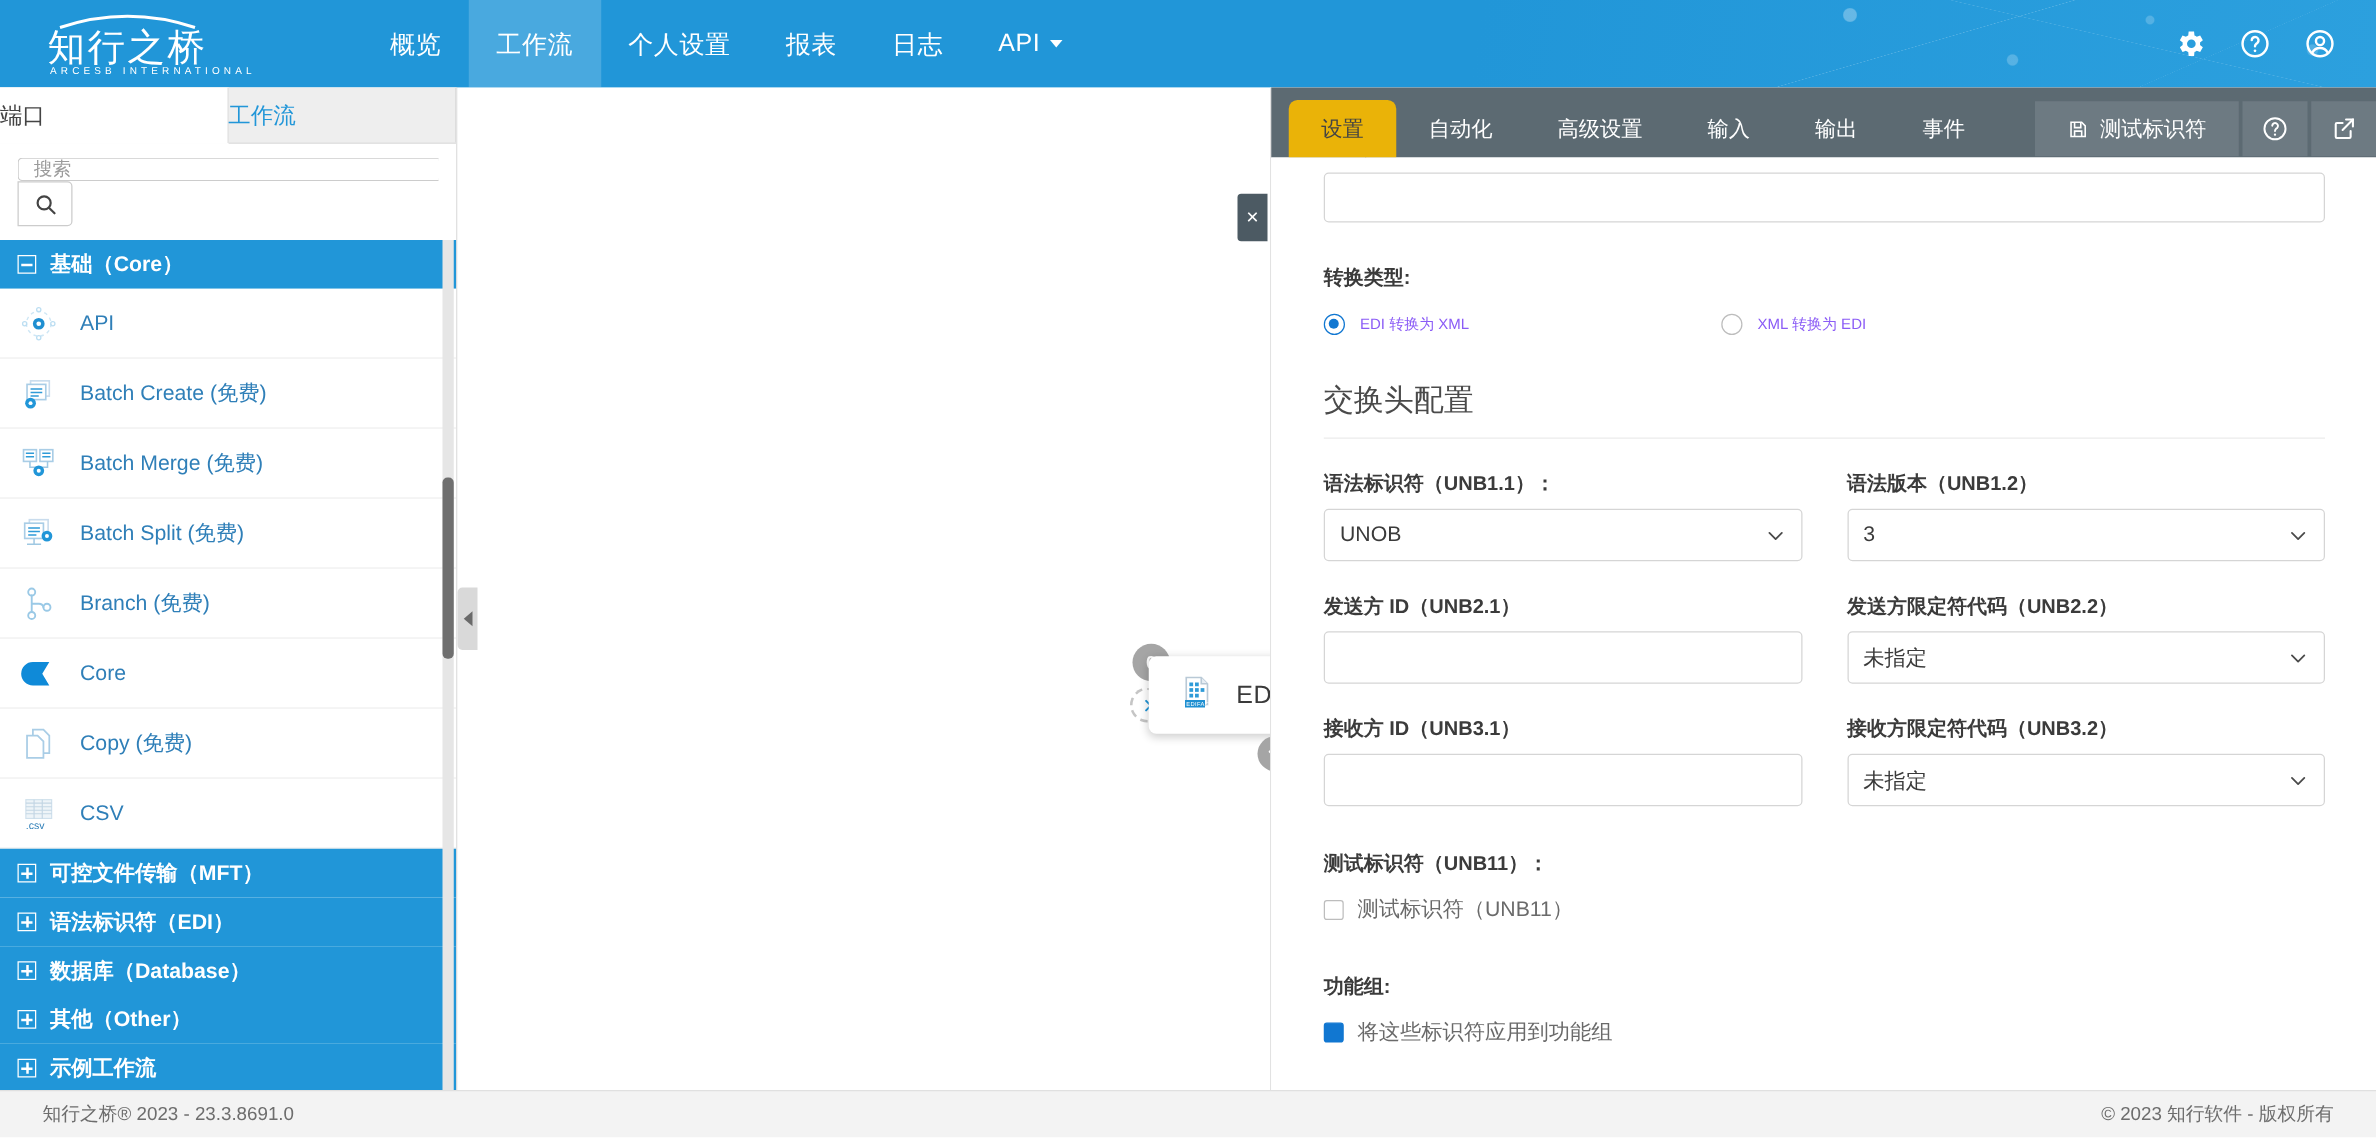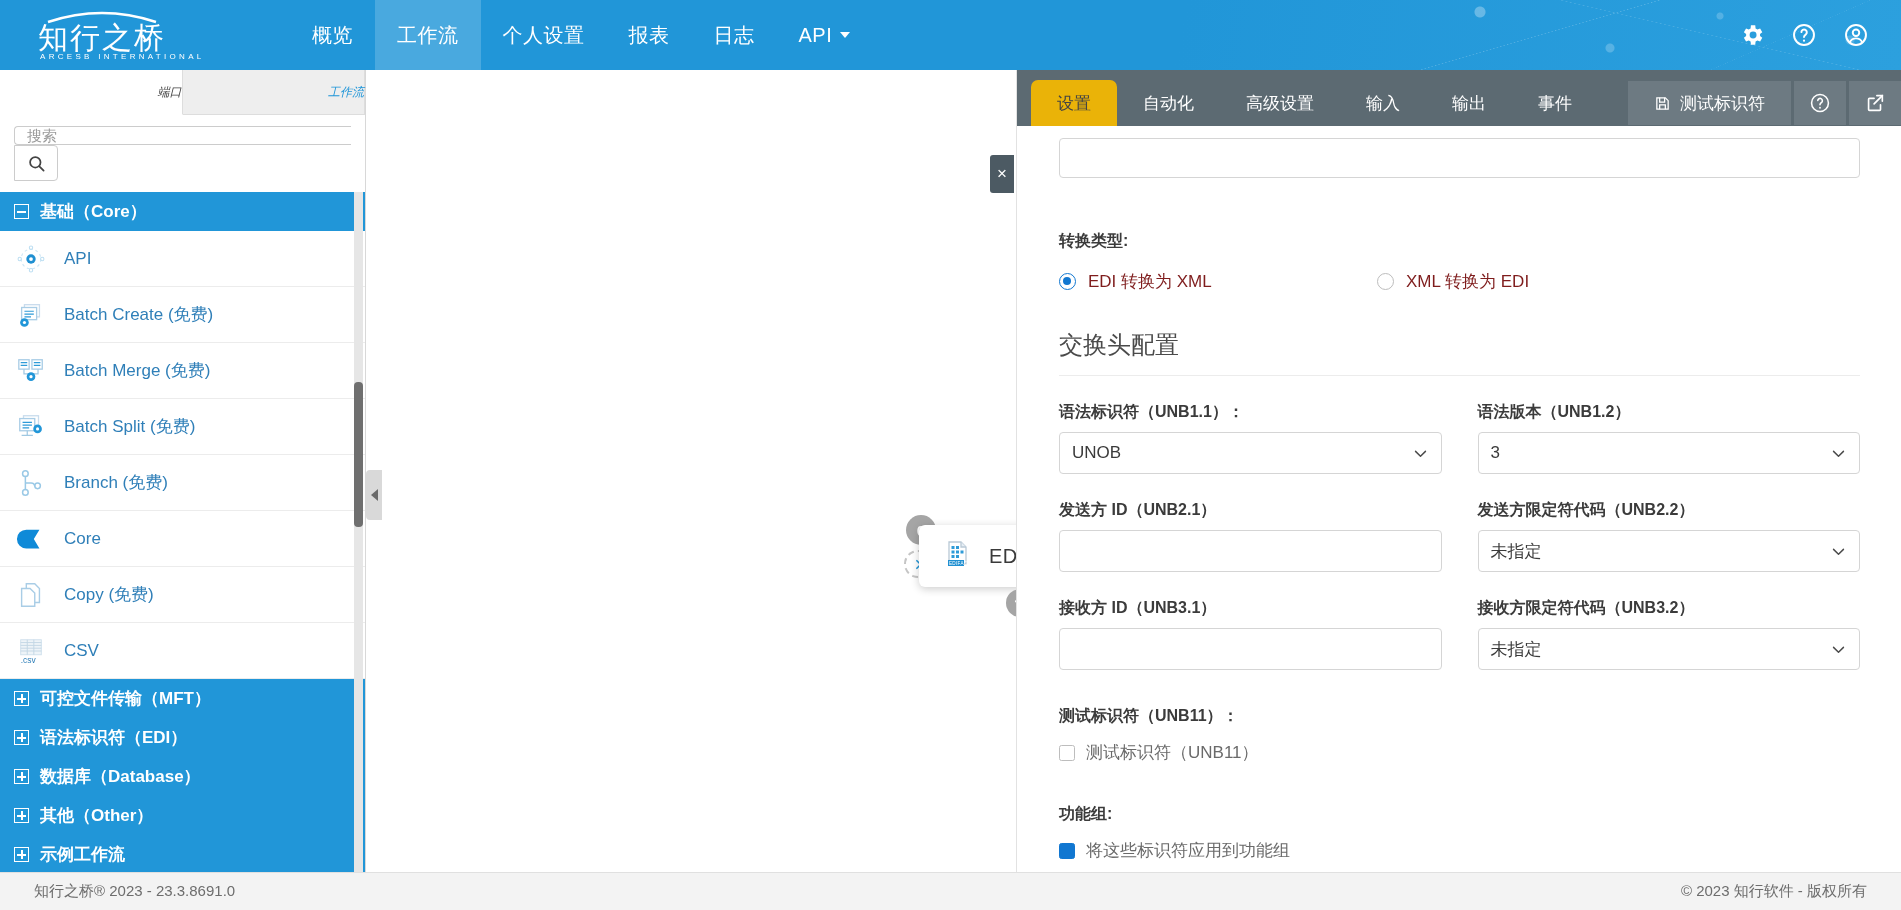--- a/index.html
+++ b/index.html
@@ -57,24 +57,23 @@
   .navicon { width:26px; height:26px; color:#fff; cursor:pointer; display:block; }
 
   
   .leftpanel {
     position:absolute; left:0; top:70px; width:366px; height:802px;
     background:#fff; border-right:1px solid #d8d8d8;
     display:flex; flex-direction:column;
   }
   .tabrow { display:flex; height:45px; background:#eeeeee; border-bottom:1px solid #ddd; }
   .ltab {
-    flex:1; display:flex; align-items:center; justify-content:flex-end;
-    font-size:12px; color:#2196d8; cursor:pointer;
+    flex:1; display:flex; align-items:center; justify-content:flex-start;
+    font-size:18px; color:#2196d8; cursor:pointer;
     border-right:1px solid #ddd;
-    font-style:italic;
   }
   .ltab.active { background:#fff; color:#444; border-bottom:1px solid #fff; margin-bottom:-1px; }
   .searchrow { padding:11px 14px; display:flex;flex-direction:column; }
   .searchbox {
     flex:1; height:36px; border:1px solid #ccc; border-right:none;
     border-radius:4px 0 0 4px; padding:0 12px; font-size:15px; color:#555;
     outline:none; font-family:"Liberation Sans", sans-serif; background:#fff;
   }
   .searchbox::placeholder { color:#9b9b9b; }
   .searchbtn {
@@ -192,21 +191,21 @@
   .ftext {
     width:100%; height:40px; border:1px solid #d5d5d5; border-radius:4px;
     padding:0 12px; font-size:16px; outline:none; background:#fff;
     font-family:"Liberation Sans", sans-serif;
   }
   .section-h {
     font-size:24px; color:#4a4a4a; font-weight:normal;
     margin: 36px 0 0 0; padding-bottom:14px; border-bottom:1px solid #ececec;
   }
   .radio-row { display:flex; margin-top:18px; }
-  .radio-item { width:318px; display:flex; align-items:center; font-size:17px; color:#7f1d1d; cursor:pointer; }
+  .radio-item { width:318px; display:flex; align-items:center; font-size:12px; color:#8b5cf6; cursor:pointer; }
   .rdot {
     width:17px; height:17px; border-radius:50%; border:1.5px solid #bdbdbd;
     margin-right:12px; flex:none; background:#fff; position:relative;
   }
   .rdot.on { border-color:#1177d1; }
   .rdot.on::after{
     content:""; position:absolute; left:3.4px; top:3.4px; width:8px; height:8px;
     border-radius:50%; background:#1177d1;
   }
   .grid2 { display:flex; gap:36px; margin-top:26px; }
@@ -545,21 +544,21 @@
         </button>
       </div>
     </div>
 
     <div class="formarea">
       <div class="form-inner">
 
         <div class="flabel">端口描述:</div>
         <input class="ftext" type="text" value="" style="">
 
-        <div class="flabel" style="margin-top:53px;">转换类型:</div>
+        <div class="flabel" style="margin-top:34px;">转换类型:</div>
 
         <div class="radio-row">
           <div class="radio-item">
             <span class="rdot on"></span>
             <span>EDI 转换为 XML</span>
           </div>
           <div class="radio-item">
             <span class="rdot"></span>
             <span>XML 转换为 EDI</span>
           </div>

